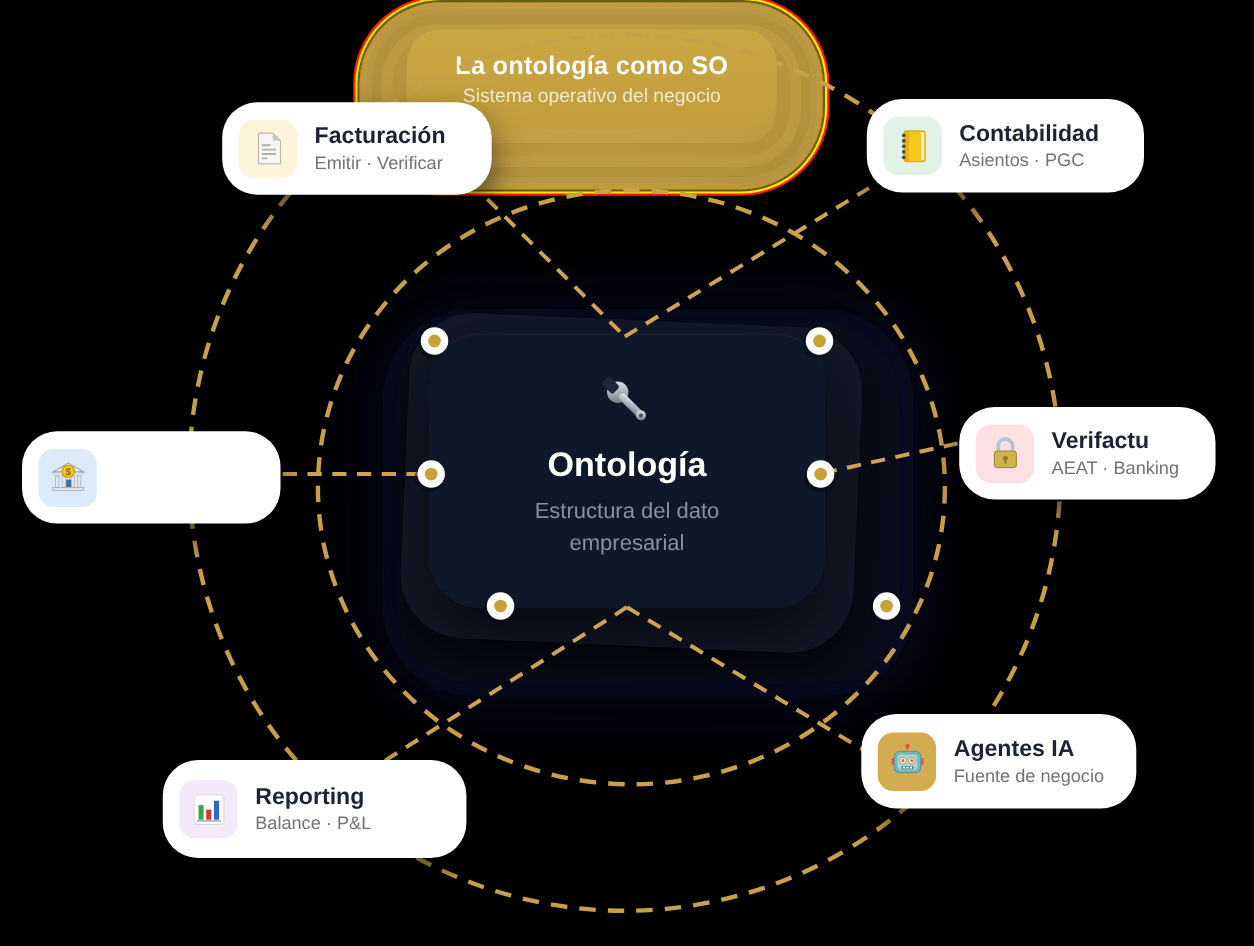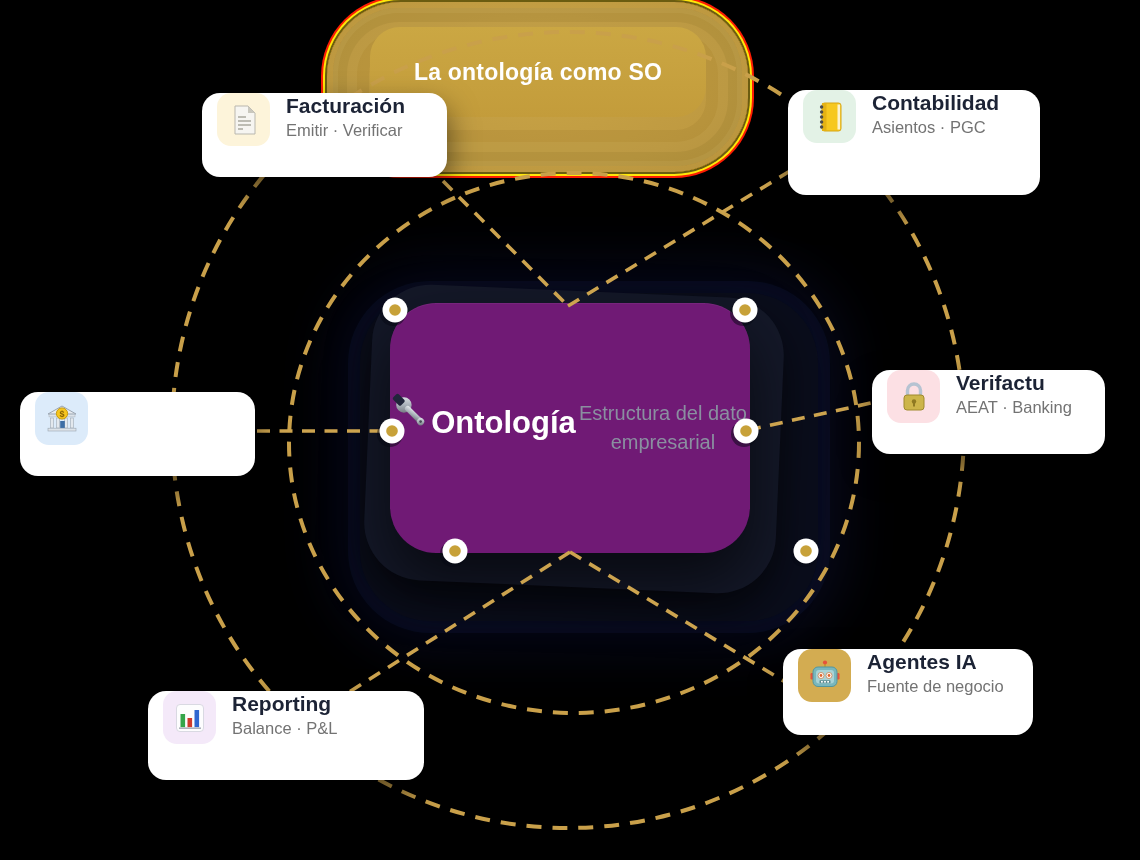--- a/index.html
+++ b/index.html
@@ -36,64 +36,65 @@
     position:absolute;left:-30px;top:-10px;right:-68px;bottom:-68px;
     background:#0b0e1c;border-radius:70px;
     box-shadow:0 0 55px 28px rgba(13,17,48,.55), 0 0 0 12px rgba(20,25,62,.35);
   }
   .layer-a{
     position:absolute;left:-22px;top:-12px;right:-30px;bottom:-34px;
     background:#141828;border-radius:58px;transform:rotate(2.5deg);
     box-shadow:0 18px 40px rgba(0,0,0,.55);
   }
   .center-card{
-    position:absolute;inset:0;background:#701a75;border-radius:46px;
+    position:absolute;inset:0;background:#0f172a;border-radius:46px;
     box-shadow:inset 0 1px 0 rgba(255,255,255,.05), 0 28px 60px rgba(0,0,0,.6);
-    display:flex;align-items:center;justify-content:center;text-align:center;
+    display:flex;flex-direction:column;align-items:center;justify-content:center;text-align:center;
   }
   .wrench{width:52px;height:52px;margin:-8px 0 14px 0;}
   .center-title{font-size:31px;font-weight:bold;color:#ffffff;margin-bottom:10px;}
   .center-sub{font-size:20px;line-height:1.45;color:#8a8fa0;width:220px;}
 
   
   svg.wires{position:absolute;left:0;top:0;}
   .ring{fill:none;stroke:#c9a04a;stroke-width:4;stroke-dasharray:15 11;}
   .conn{fill:none;stroke:#cda44f;stroke-width:3.6;stroke-dasharray:13 9.5;}
   .dot-shadow{fill:rgba(5,8,20,.5);}
   .dot-outer{fill:#ffffff;}
   .dot-inner{fill:#c7a139;}
 
   
   .node{
-    position:absolute;background:#ffffff;border-radius:18px;
-    display:flex;gap:16px;padding:0 20px 0 15px;box-sizing:border-box;
+    position:absolute;background:#ffffff;border-radius:32px;
+    display:flex;align-items:center;gap:16px;padding:0 20px 0 15px;box-sizing:border-box;
     box-shadow:0 14px 30px rgba(0,0,0,.55);
   }
   .node--facturacion{left:202px;top:93px;width:245px;height:84px;}
-  .node--contabilidad{left:788px;top:90px;width:252px;height:105px;}
+  .node--contabilidad{left:788px;top:90px;width:252px;height:85px;}
   .node--verifactu{left:872px;top:352px;width:233px;height:84px;margin-top:18px;}
   .node--banco{left:20px;top:392px;width:235px;height:84px;}
   .node--agentes{left:783px;top:649px;width:250px;height:86px;}
   .node--reporting{left:120px;top:691px;width:276px;height:89px;margin-left:28px;}
   .tile{
     width:53px;height:53px;border-radius:14px;flex:none;
     display:flex;align-items:center;justify-content:center;
   }
   .tile svg{width:36px;height:36px;}
   .node-title{font-size:21px;font-weight:bold;color:#1c2335;line-height:1.2;}
   .node-sub{font-size:16.5px;color:#737373;margin-top:3px;}
 </style>
 </head>
 <body>
 
 <div class="stage">
 
   <div class="banner-glow"></div>
   <div class="banner">
     <div class="banner-title">La ontología como SO</div>
+    <div class="banner-subtitle">Sistema operativo del negocio</div>
   </div>
 
   <div class="center-stack">
     <div class="layer-b"></div>
     <div class="layer-a"></div>
     <div class="center-card">
       <div class="wrench">
         <svg viewBox="0 0 48 48">
           <defs>
             <linearGradient id="met" x1="0" y1="0" x2="1" y2="1">

